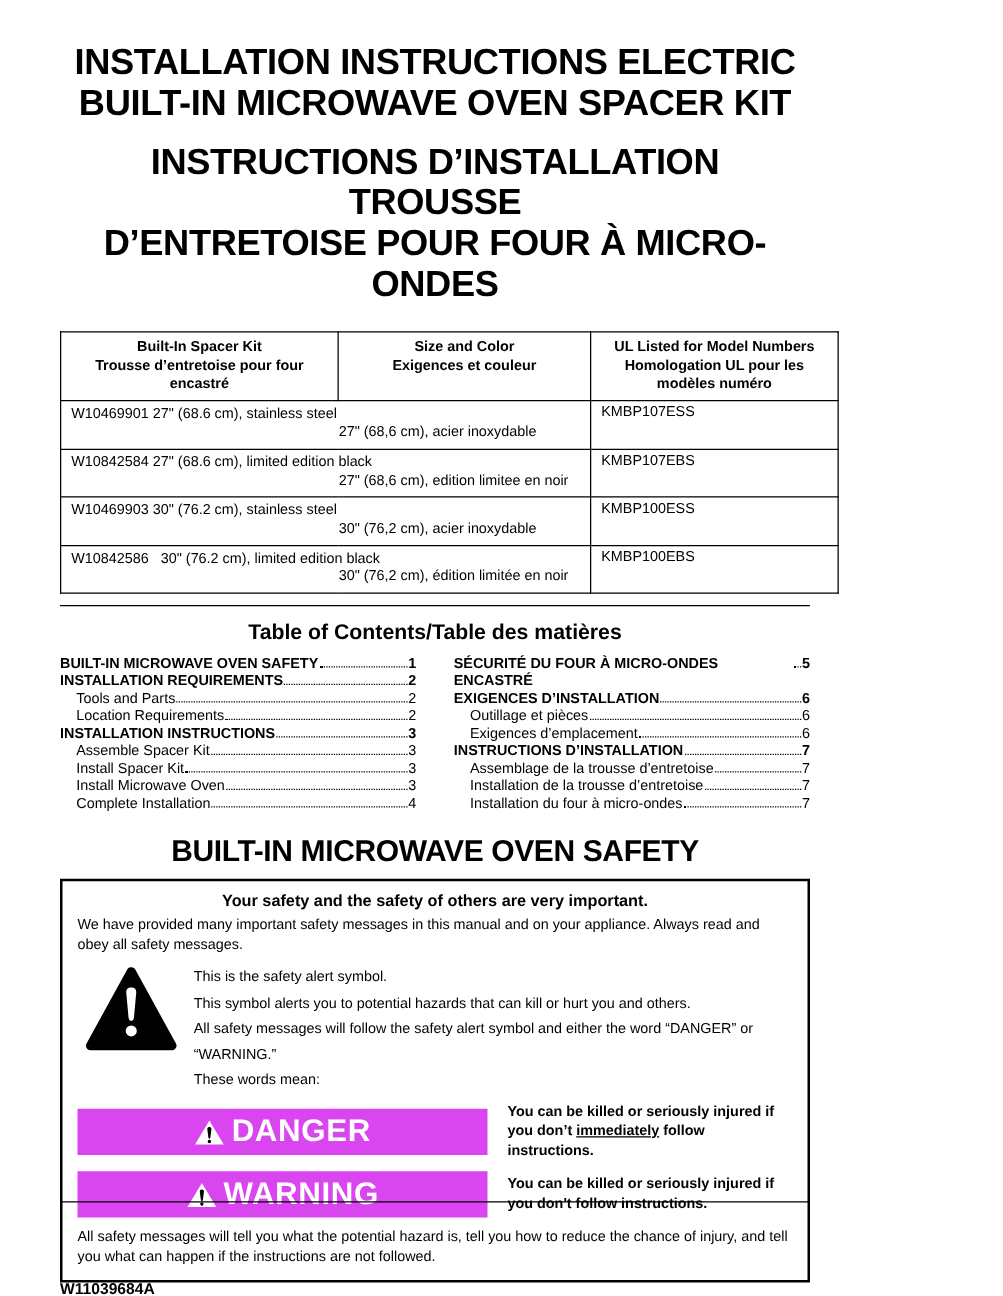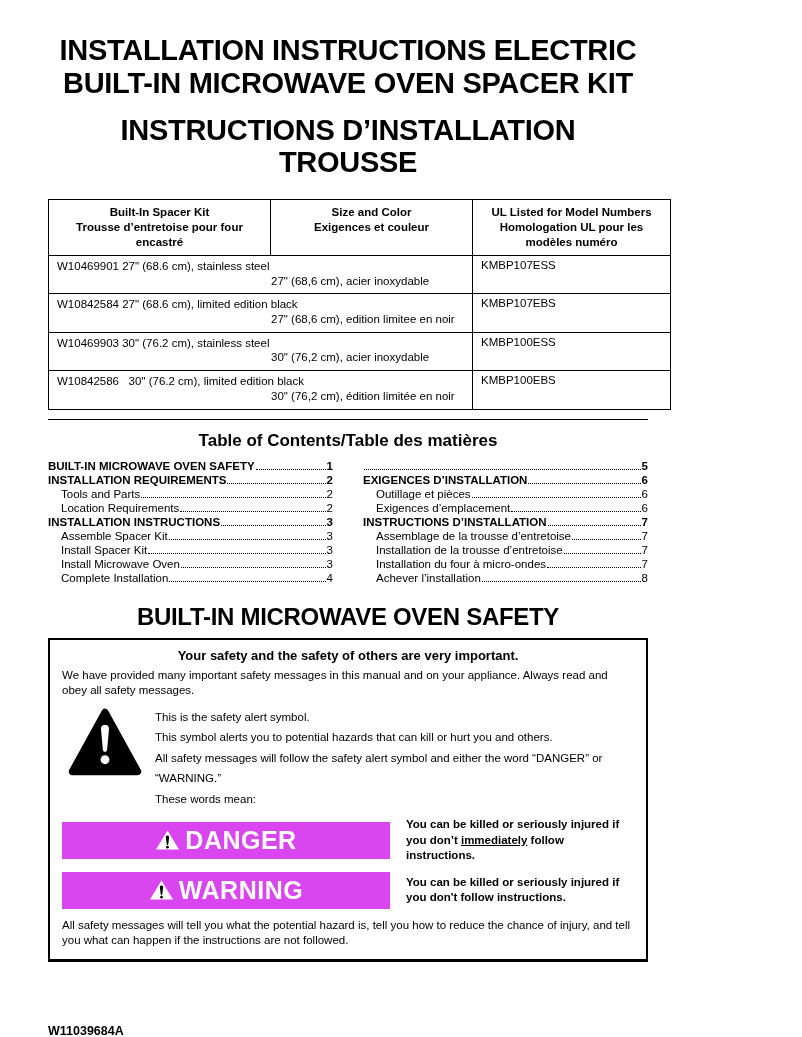--- a/index.html
+++ b/index.html
@@ -54,20 +54,21 @@
 
 <div class="page">
 
   <div class="title title-en">
     <div>INSTALLATION INSTRUCTIONS ELECTRIC</div>
     <div>BUILT-IN MICROWAVE OVEN SPACER KIT</div>
   </div>
 
   <div class="title title-fr">
     <div>INSTRUCTIONS D’INSTALLATION TROUSSE</div>
+    <div>D’ENTRETOISE POUR FOUR À MICRO-ONDES</div>
   </div>
 
   <table class="kit-table">
     <colgroup>
         <col class="col-kit">
         <col class="col-size">
         <col class="col-model">
       </colgroup>
     <thead>
       <tr>
@@ -164,20 +165,21 @@
           <span>3</span>
         </div>
       <div class="toc-row indent">
           <span>Complete Installation</span>
           <span class="toc-dots"></span>
           <span>4</span>
         </div>
     </div>
     <div class="toc-col">
       <div class="toc-row bold">
+          <span>SÉCURITÉ DU FOUR À MICRO-ONDES ENCASTRÉ</span>
           <span class="toc-dots"></span>
           <span>5</span>
         </div>
       <div class="toc-row bold">
           <span>EXIGENCES D’INSTALLATION</span>
           <span class="toc-dots"></span>
           <span>6</span>
         </div>
       <div class="toc-row indent">
           <span>Outillage et pièces</span>
@@ -201,25 +203,20 @@
         </div>
       <div class="toc-row indent">
           <span>Installation de la trousse d’entretoise</span>
           <span class="toc-dots"></span>
           <span>7</span>
         </div>
       <div class="toc-row indent">
           <span>Installation du four à micro-ondes</span>
           <span class="toc-dots"></span>
           <span>7</span>
-        </div>
-      <div class="toc-row indent">
-          <span>Achever l’installation</span>
-          <span class="toc-dots"></span>
-          <span>8</span>
         </div>
     </div>
   </div>
 
   <div class="section-title">BUILT-IN MICROWAVE OVEN SAFETY</div>
 
   <div class="safety-box">
     <div class="safety-title">Your safety and the safety of others are very important.</div>
     <div class="safety-text">We have provided many important safety messages in this manual and on your appliance. Always read and obey all safety messages.</div>
 

